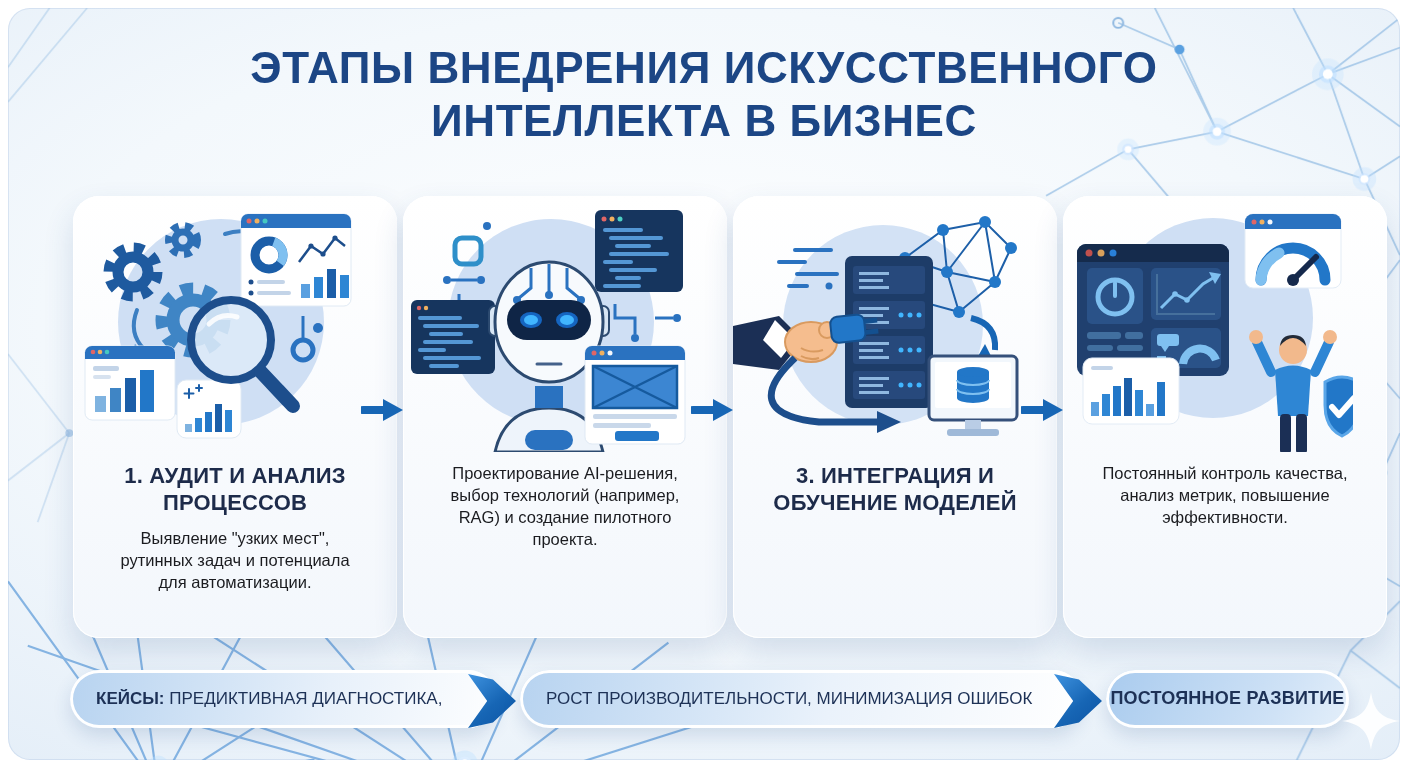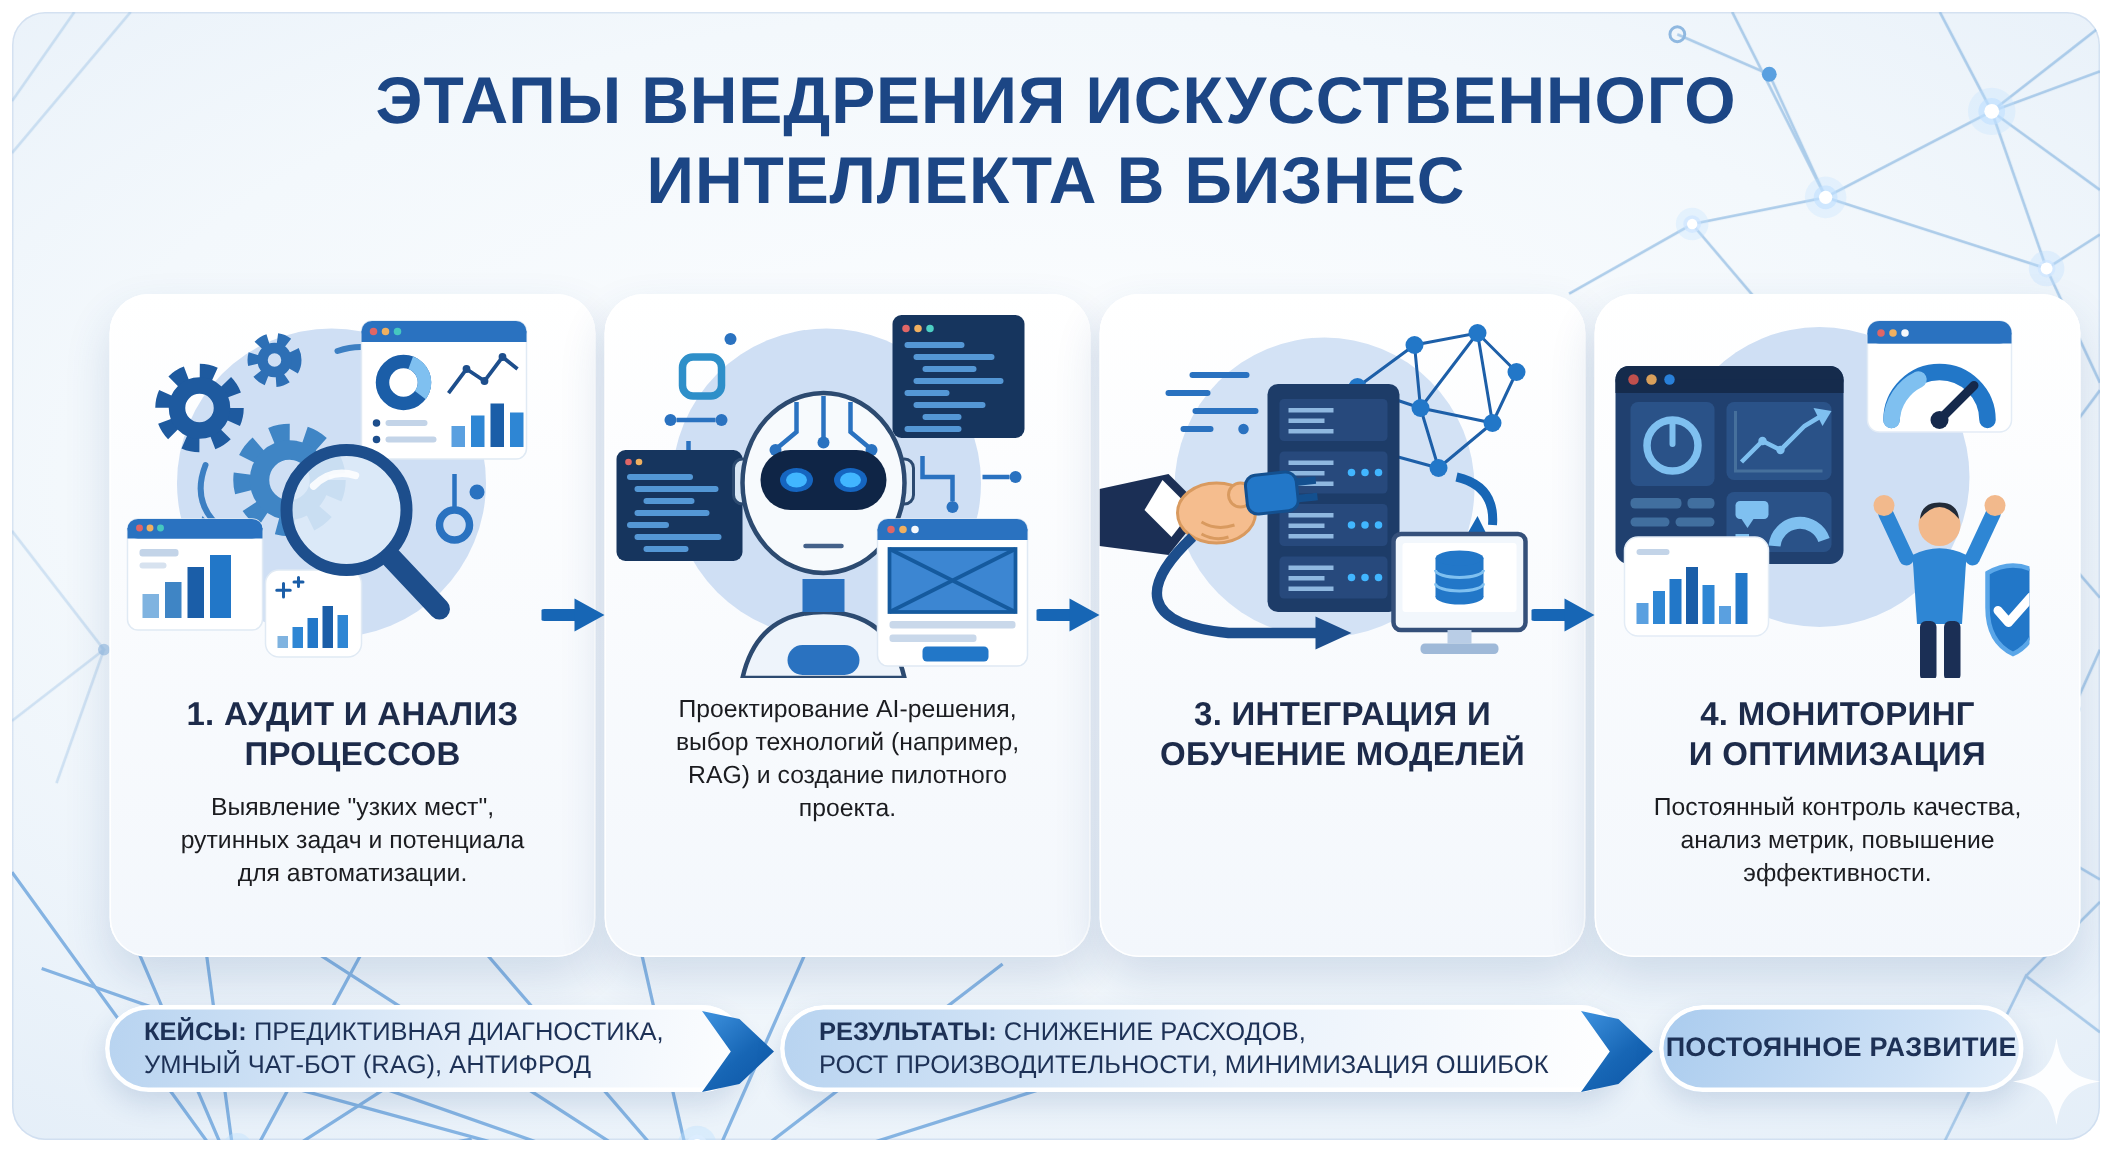--- a/index.html
+++ b/index.html
@@ -423,47 +423,44 @@
         <path d="M217 146 q13 -16 26 0 q-1 -11 -13 -11 q-12 0 -13 11 Z" fill="#222b38"></path>
         <path d="M212 170 q18 -9 36 0 l-3 46 h-30 Z" fill="#2e86d4"></path>
         <rect x="217" y="214" width="11" height="40" rx="4" fill="#1b2f55"></rect>
             <rect x="233" y="214" width="11" height="40" rx="4" fill="#1b2f55"></rect>
       </g>
       <g>
         <path d="M262 182 q17 -10 34 0 v23 q0 23 -17 31 q-17 -8 -17 -31 Z" fill="#2277c8" stroke="#5aa6e8" stroke-width="3"></path>
         <path d="M269 207 l7 8 l15 -17" stroke="#ffffff" stroke-width="6" fill="none" stroke-linecap="round" stroke-linejoin="round"></path>
       </g>
     </svg>
-    <div class="card-title">4. МОНИТОРИНГ И&nbsp;ОПТИМИЗАЦИЯ</div>
     <div class="card-body">Постоянный контроль качества, анализ метрик, повышение эффективности.</div>
   </div>
 
   <svg class="step-arrow" style="left:353px" viewBox="0 0 44 26">
     <path d="M2 13 H26" stroke="#1766b5" stroke-width="8" stroke-linecap="round"></path>
         <path d="M22 2 L42 13 L22 24 Z" fill="#1766b5"></path>
   </svg>
   <svg class="step-arrow" style="left:683px" viewBox="0 0 44 26">
     <path d="M2 13 H26" stroke="#1766b5" stroke-width="8" stroke-linecap="round"></path>
         <path d="M22 2 L42 13 L22 24 Z" fill="#1766b5"></path>
   </svg>
   <svg class="step-arrow" style="left:1013px" viewBox="0 0 44 26">
     <path d="M2 13 H26" stroke="#1766b5" stroke-width="8" stroke-linecap="round"></path>
         <path d="M22 2 L42 13 L22 24 Z" fill="#1766b5"></path>
   </svg>
 
   <div class="chip chip-cases">
     <div class="chip-text">
       <div><b>КЕЙСЫ:</b> <span>ПРЕДИКТИВНАЯ ДИАГНОСТИКА,</span></div>
-      <div>УМНЫЙ ЧАТ-БОТ (RAG), АНТИФРОД</div>
     </div>
   </div>
   <div class="chevron chev-1"></div>
   <div class="chip chip-results">
     <div class="chip-text">
-      <div><b>РЕЗУЛЬТАТЫ:</b> <span>СНИЖЕНИЕ РАСХОДОВ,</span></div>
       <div>РОСТ ПРОИЗВОДИТЕЛЬНОСТИ, МИНИМИЗАЦИЯ ОШИБОК</div>
     </div>
   </div>
   <div class="chevron chev-2"></div>
   <div class="chip chip-dev">
     <div class="chip-text">ПОСТОЯННОЕ РАЗВИТИЕ</div>
   </div>
 
   <svg class="sparkle" viewBox="0 0 62 62">
     <path d="M31 2 C34 21 41 28 60 31 C41 34 34 41 31 60 C28 41 21 34 2 31 C21 28 28 21 31 2 Z" fill="#ffffff" opacity=".92"></path>

